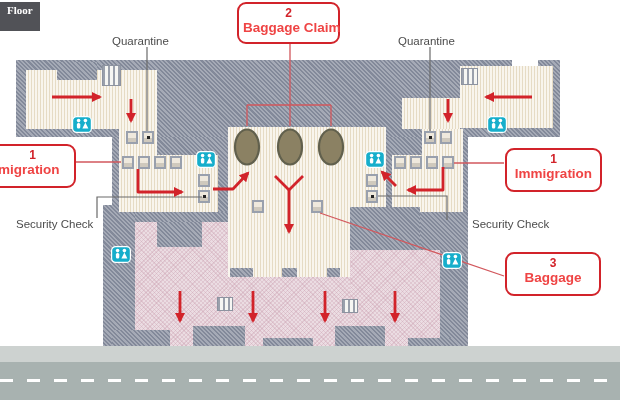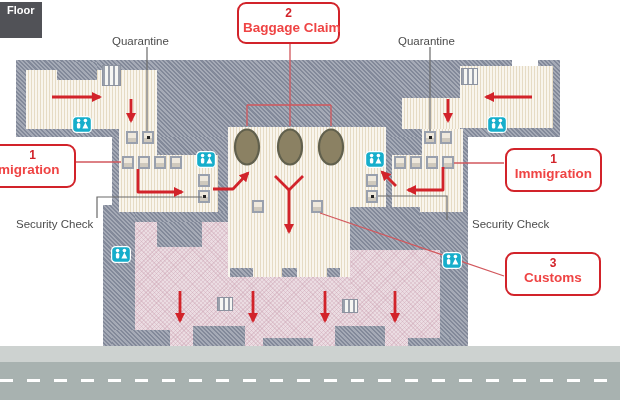--- a/index.html
+++ b/index.html
@@ -21,21 +21,21 @@
   .dash{position:absolute;left:0;top:379px;width:620px;height:3px;
         background:repeating-linear-gradient(90deg,#ffffff 0 13px,transparent 13px 27px);}
   .booth{position:absolute;width:12px;height:13px;box-sizing:border-box;border:2px solid #99a0ad;
          background:linear-gradient(180deg,#efe9dd 55%,#cfc9bd 55%);z-index:4;}
   .booth.dot::after{content:"";position:absolute;left:50%;top:50%;width:3px;height:3px;
          margin:-1.5px 0 0 -1.5px;background:#222;}
   .esc{position:absolute;box-sizing:border-box;border:1px solid #8d93a0;z-index:4;
        background:repeating-linear-gradient(90deg,#9aa0ac 0 2px,#f6f6f3 2px 5px);}
   .overlay{position:absolute;left:0;top:0;z-index:5;}
   .badge{position:absolute;left:0;top:2px;background:#515257;color:#fff;font-weight:bold;
-         font-size:11px;line-height:13px;padding:2px 7px 21px;z-index:10;}
+         font-size:11px;line-height:13px;padding:2px 7px 14px;z-index:10;font-family:Liberation Serif, serif;}
   .maplabel{position:absolute;color:#4c4c4c;font-size:11.5px;line-height:13px;z-index:10;white-space:nowrap;}
   .callout{position:absolute;box-sizing:border-box;background:#fff;border:2px solid #d2232a;
            border-radius:9px;text-align:center;padding:3px 4px;z-index:10;}
   .callout .num{color:#d2232a;font-weight:bold;font-size:12px;line-height:13px;}
   .callout .cap{color:#ef4444;font-weight:bold;font-size:13.5px;line-height:16px;white-space:nowrap;}
   .callout.cutleft .num{text-align:right;padding-right:34px;}
 </style>
 </head>
 <body>
 
@@ -179,16 +179,16 @@
     <div class="cap">Immigration</div>
   </div>
 
   <div class="callout" style="left:505px;top:148px;width:97px;height:44px;">
     <div class="num">1</div>
     <div class="cap">Immigration</div>
   </div>
 
   <div class="callout" style="left:505px;top:252px;width:96px;height:44px;">
     <div class="num">3</div>
-    <div class="cap">Customs</div>
+    <div class="cap">Baggage</div>
   </div>
 
 </div>
 
 </body></html>

